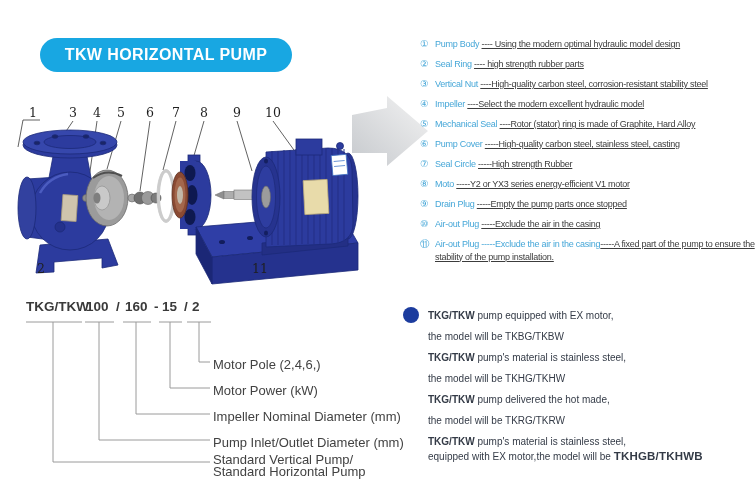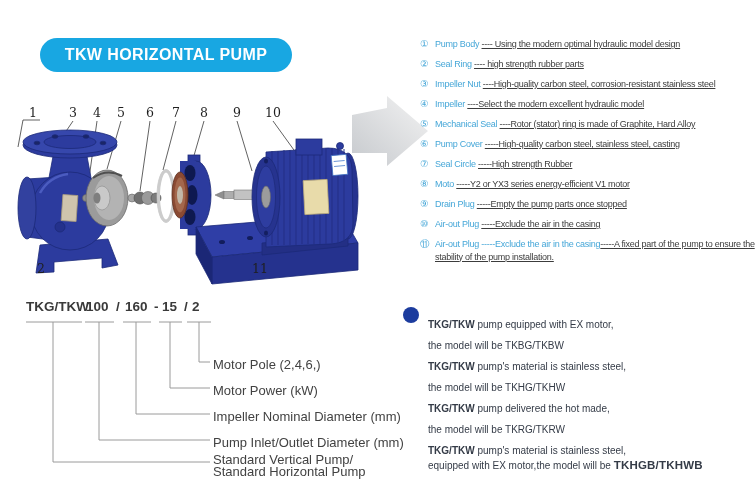--- a/index.html
+++ b/index.html
@@ -26,21 +26,21 @@
 
   
   .model{position:absolute;left:20px;top:295px;width:350px;height:200px;}
   .mseg{position:absolute;top:4px;font-weight:bold;font-size:13.5px;color:#3a3a3a;white-space:nowrap;}
   .mlabel{position:absolute;left:193px;font-size:13px;color:#424242;white-space:nowrap;}
   .model svg{position:absolute;left:0;top:0;}
 
   
   .notes{position:absolute;left:400px;top:300px;width:352px;}
   .note-dot{position:absolute;left:3px;top:7px;width:16px;height:16px;border-radius:50%;background:#1c3c9e;}
-  .note-lines{position:absolute;left:28px;top:10px;font-size:10px;color:#343b47;width:320px;margin-top:9px;}
+  .note-lines{position:absolute;left:28px;top:10px;font-size:10px;color:#343b47;width:320px;}
   .note-line{margin-bottom:8.5px;line-height:12.5px;}
   .note-line:nth-child(7){margin-bottom:1px;}
   .npre{font-weight:bold;}
   .nstrong{font-weight:bold;font-size:11.5px;letter-spacing:.2px;}
 </style>
 </head>
 <body>
 
 <div class="page">
 
@@ -185,21 +185,21 @@
       <text class="callout" x="227" y="22">9</text>
       <text class="callout" x="263" y="22">10</text>
       <text class="callout" x="31" y="178">2</text>
       <text class="callout" x="250" y="178">11</text>
     </g>
   </svg>
 
   <div class="parts">
       <div class="part-item"><span class="pnum">①</span><span class="pname">Pump Body </span><span class="pdesc">---- Using the modern optimal hydraulic model design</span></div>
       <div class="part-item"><span class="pnum">②</span><span class="pname">Seal Ring </span><span class="pdesc">---- high strength rubber parts</span></div>
-      <div class="part-item"><span class="pnum">③</span><span class="pname">Impeller Nut </span><span class="pdesc">----High-quality carbon steel, corrosion-resistant stainless steel</span></div>
+      <div class="part-item"><span class="pnum">③</span><span class="pname">Vertical Nut </span><span class="pdesc">----High-quality carbon steel, corrosion-resistant stability steel</span></div>
       <div class="part-item"><span class="pnum">④</span><span class="pname">Impeller </span><span class="pdesc">----Select the modern excellent hydraulic model</span></div>
       <div class="part-item"><span class="pnum">⑤</span><span class="pname">Mechanical Seal </span><span class="pdesc">----Rotor (stator) ring is made of Graphite, Hard Alloy</span></div>
       <div class="part-item"><span class="pnum">⑥</span><span class="pname">Pump Cover </span><span class="pdesc">-----High-quality carbon steel, stainless steel, casting</span></div>
       <div class="part-item"><span class="pnum">⑦</span><span class="pname">Seal Circle </span><span class="pdesc">-----High strength Rubber</span></div>
       <div class="part-item"><span class="pnum">⑧</span><span class="pname">Moto </span><span class="pdesc">-----Y2 or YX3 series energy-efficient V1 motor</span></div>
       <div class="part-item"><span class="pnum">⑨</span><span class="pname">Drain Plug </span><span class="pdesc">-----Empty the pump parts once stopped</span></div>
       <div class="part-item"><span class="pnum">⑩</span><span class="pname">Air-out Plug </span><span class="pdesc">-----Exclude the air in the casing</span></div>
       <div class="part-item"><span class="pnum">⑪</span><span class="pname">Air-out Plug </span><span class="pblue">-----Exclude the air in the casing</span><span class="pdesc">-----A fixed part of the pump to ensure the stability of the pump installation.</span></div>
     </div>
 

